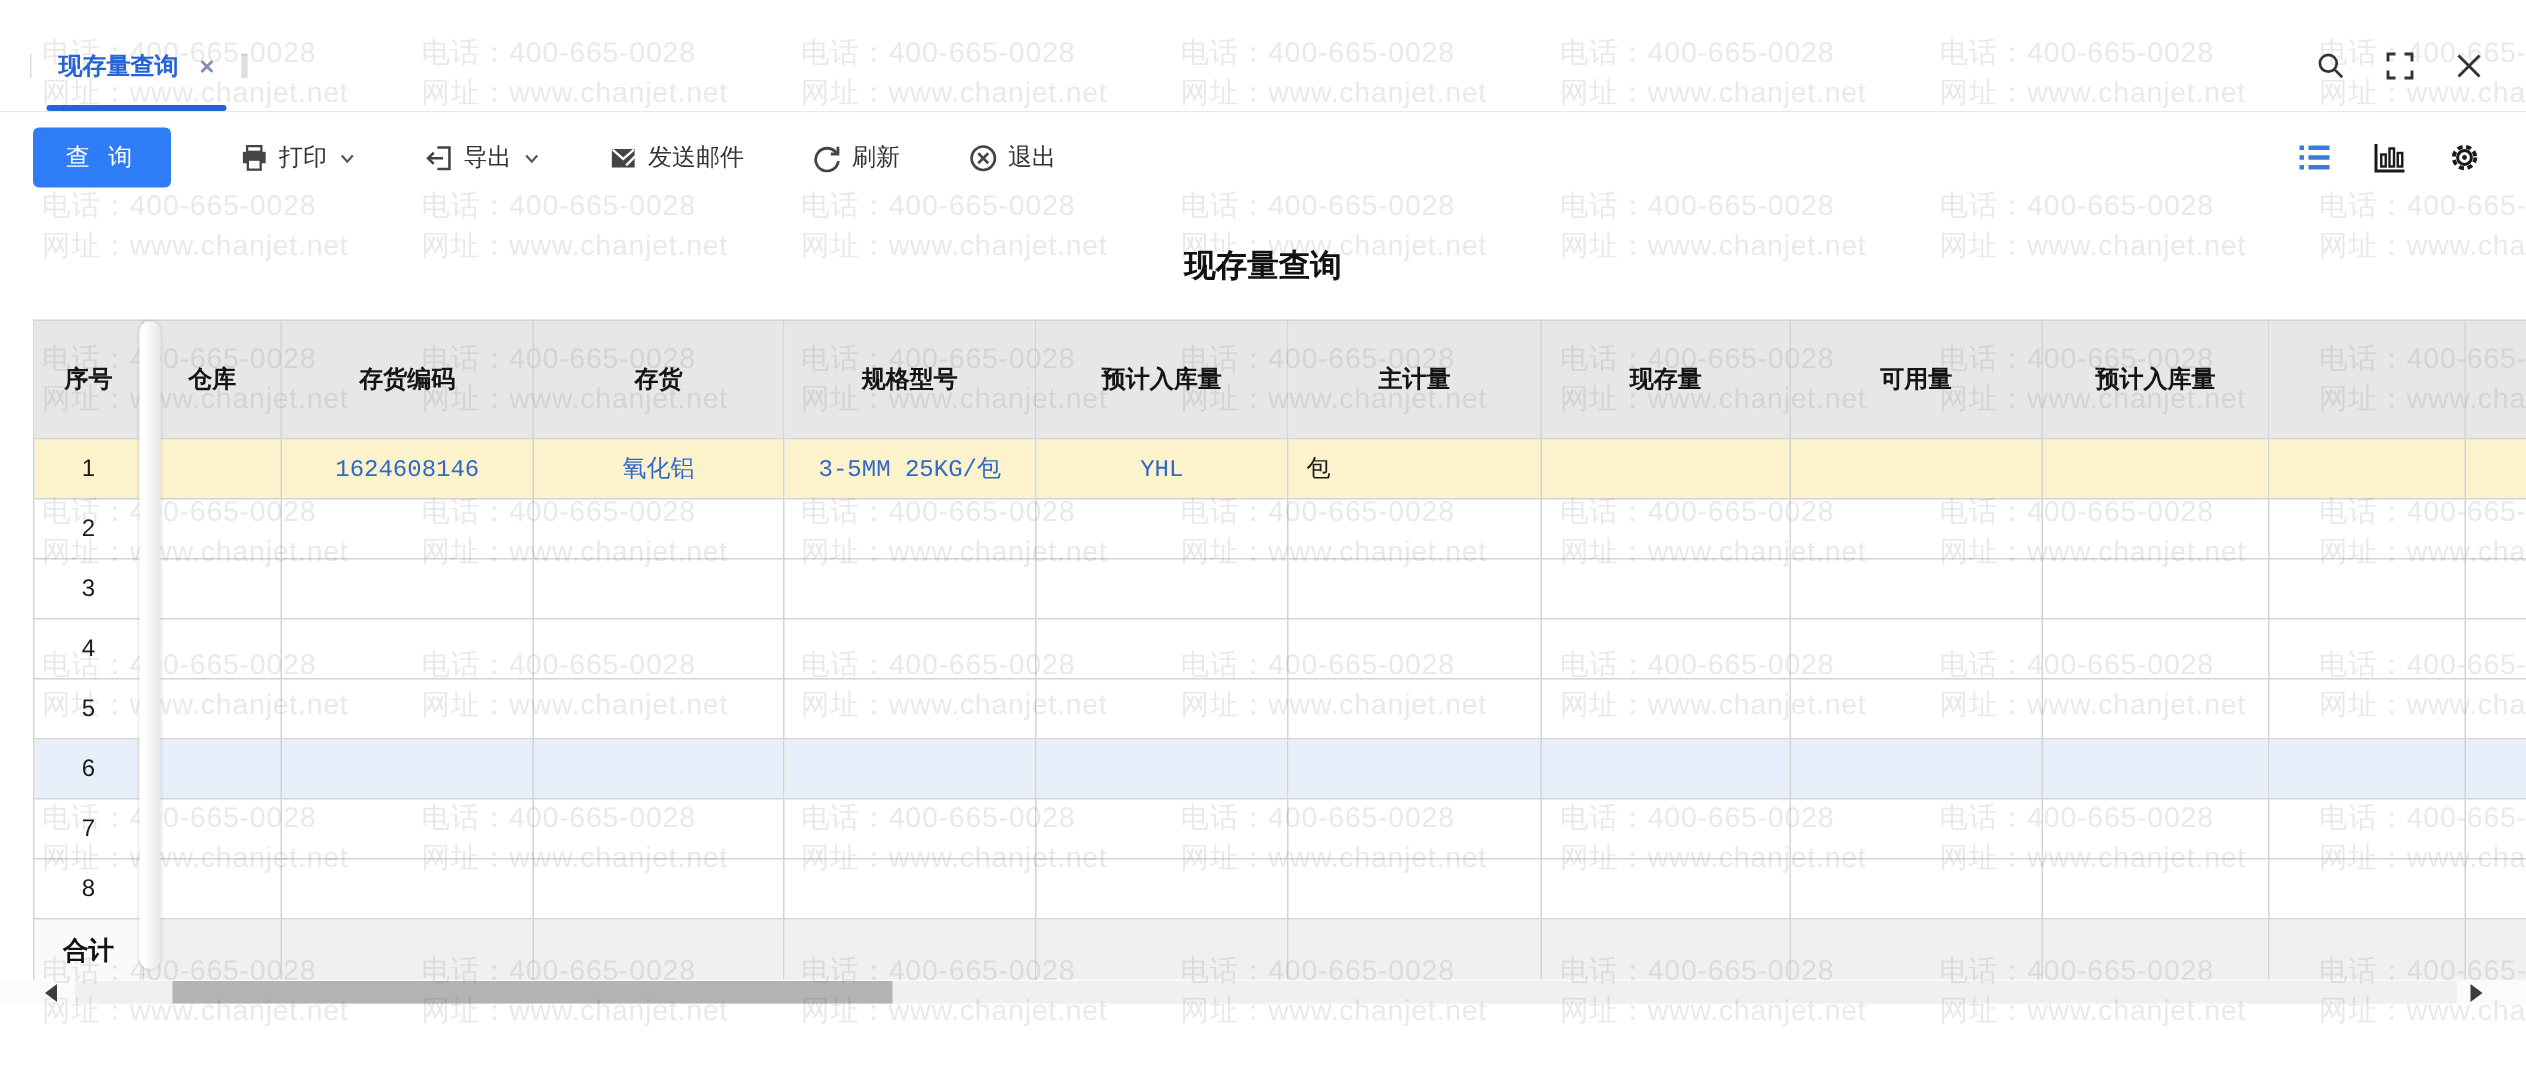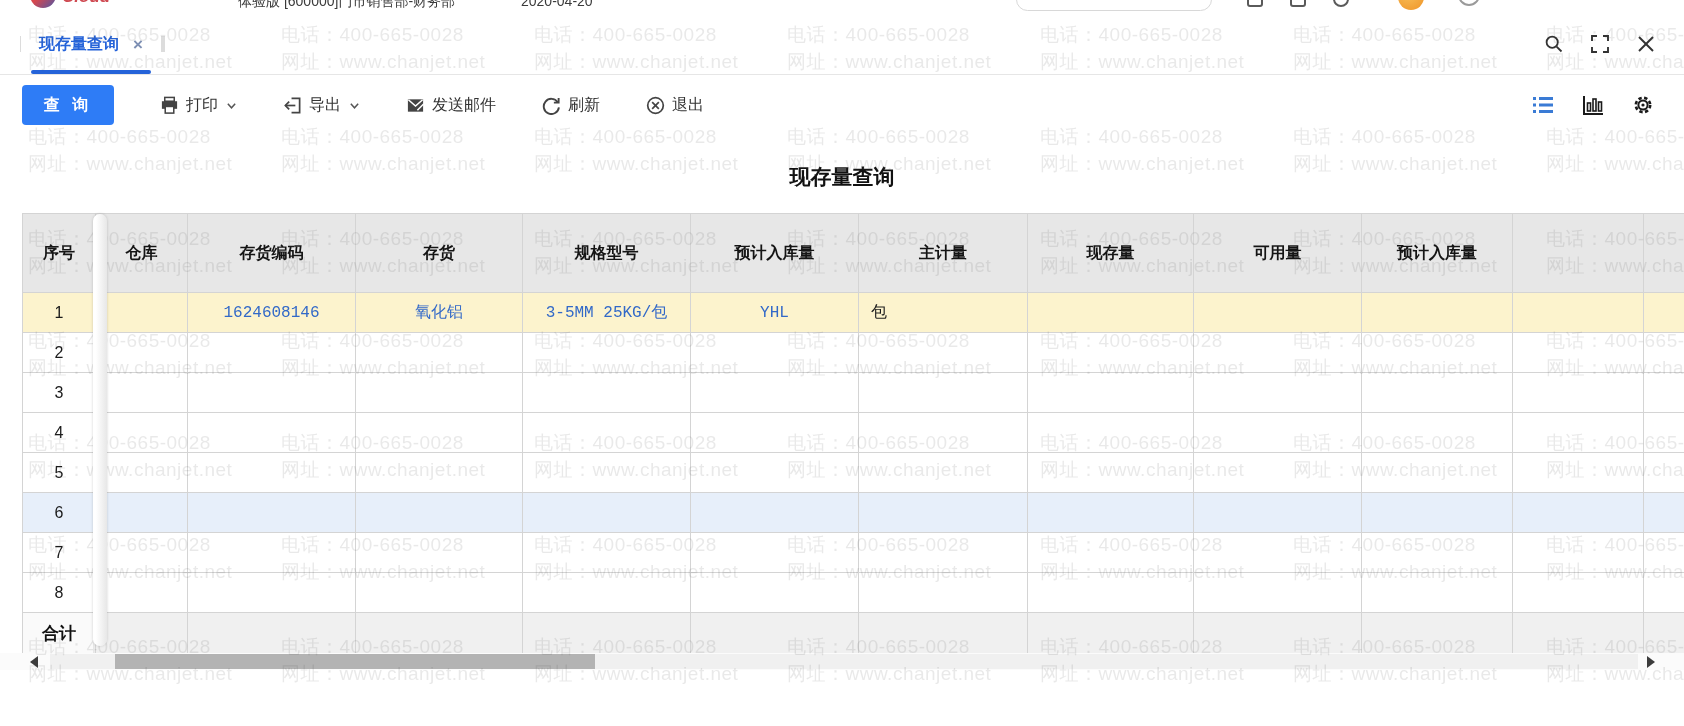--- a/index.html
+++ b/index.html
@@ -30,21 +30,21 @@
   .tab.active { color:#2563d9; font-weight:700; }
   .tab.active::after { content:""; position:absolute; left:10px; right:10px; bottom:0; height:4px; background:#2563d9; border-radius:2px; }
   .tab-sep { width:1px; height:16px; background:#dcdcdc; }
   .tabbar-icons { margin-left:auto; display:flex; align-items:center; gap:26px; padding-right:28px; }
   .tabbar-icons .ic { width:20px; height:20px; display:block; cursor:pointer; }
 
   
   .toolbar { position:absolute; left:0; top:75px; width:1684px; height:60px; background:#fff;
      display:flex; align-items:center; z-index:10; }
   .btn-query { margin-left:22px; width:92px; height:40px; background:#2e7cf6; color:#fff; border:none; border-radius:4px;
-     font-size:16px; font-weight:700; cursor:pointer; font-family:inherit; letter-spacing:4px; }
+     font-size:16px; font-weight:400; cursor:pointer; font-family:inherit; letter-spacing:4px; }
   .tb-item { display:flex; align-items:center; gap:7px; margin-left:46px; font-size:16px; color:#333; cursor:pointer; }
   .tb-item .ic { width:19px; height:19px; display:block; }
   .tb-item .chev { width:11px; height:11px; display:block; margin-left:1px; }
   .view-icons { margin-left:auto; display:flex; align-items:center; gap:28px; padding-right:30px; }
   .view-icons .ic { width:22px; height:22px; display:block; cursor:pointer; }
 
   
   .page-title { position:absolute; left:0; top:163px; width:1684px; text-align:center;
      font-size:21px; font-weight:700; color:#111; z-index:10; }
 
@@ -76,32 +76,20 @@
 
   
   .wm { position:absolute; font-size:19px; color:rgba(70,70,70,0.12); letter-spacing:0.5px; white-space:nowrap;
      z-index:45; pointer-events:none; }
 </style>
 </head>
 <body>
 
 <div id="stage">
 
-  <div class="app-bar">
-    <div class="app-logo-circle"></div>
-    <div class="app-logo-text">Cloud</div>
-    <div class="app-account">体验版 [600000]门市销售部-财务部</div>
-    <div class="app-date">2020-04-20</div>
-    <div class="app-search"></div>
-    <div class="app-mini-icon" style="left:1247px"></div>
-    <div class="app-mini-icon" style="left:1290px"></div>
-    <div class="app-mini-icon" style="left:1333px; border-radius:8px;"></div>
-    <div class="app-avatar"></div>
-    <div class="app-ring"></div>
-  </div>
 
   <div class="tab-bar">
     <div class="tab-list" id="tab-list">
         <div class="tab-sep"></div>
         <div class="tab active">
           <span>现存量查询</span>
           <span class="tab-close">×</span>
         </div>
         <div class="tab-sep"></div>
         <div class="tab-sep"></div>

